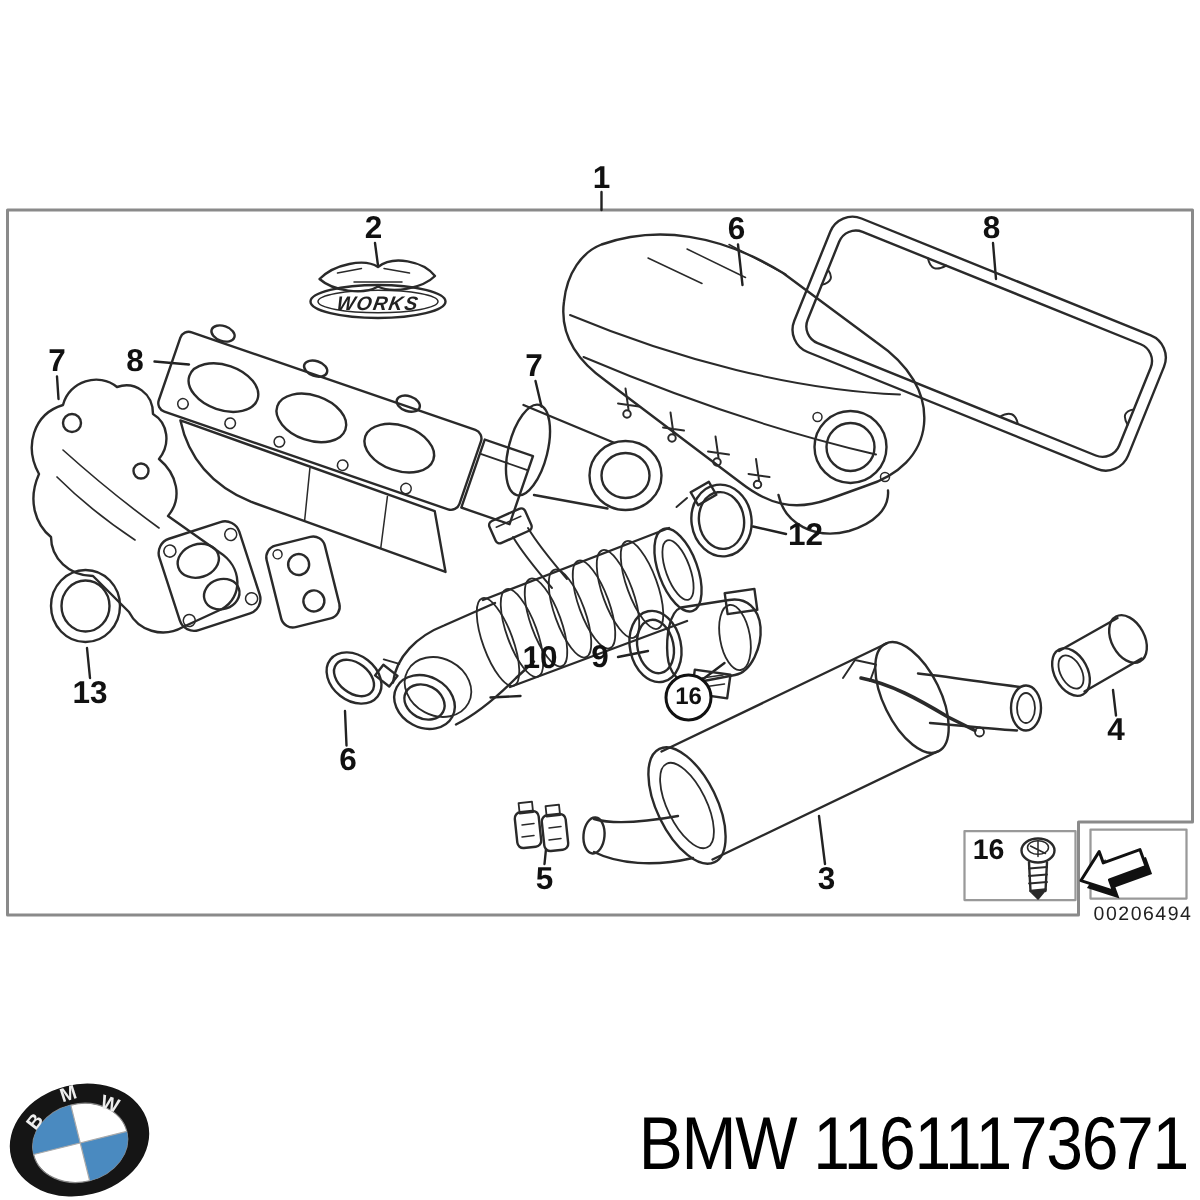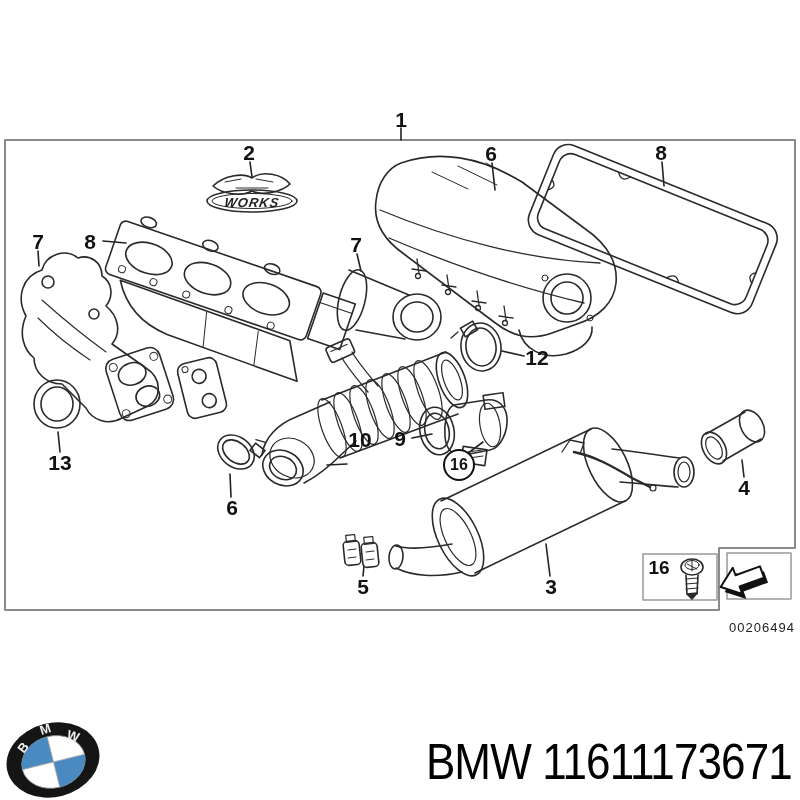--- a/index.html
+++ b/index.html
@@ -248,21 +248,21 @@
   <div class="co" style="left:400px;top:438px">9</div>
   <div class="co" style="left:360px;top:439px">10</div>
   <div class="co-circled" style="left:459px;top:465px">16</div>
   <div class="co" style="left:232px;top:507px">6</div>
   <div class="co" style="left:363px;top:586px">5</div>
   <div class="co" style="left:551px;top:586px">3</div>
   <div class="co" style="left:744px;top:487px">4</div>
 
   <div class="emblem-text" style="left:252px;top:202px">WORKS</div>
   <div class="co-inset" style="left:659px;top:567px">16</div>
-  <div class="stamp-number" style="left:762px;top:627px">00206494</div>
+  <div class="stamp-number" style="left:762px;top:609px">00206494</div>
 
   <div class="logo-wrap">
     <svg width="100" height="80" viewBox="0 0 100 80">
       <g transform="rotate(-14 50 40)">
         <ellipse cx="50" cy="40" rx="47" ry="37" fill="#151515"></ellipse>
         <ellipse cx="50" cy="42" rx="32" ry="26" fill="#ffffff" stroke="#888" stroke-width="0.8"></ellipse>
         <path d="M50,42 L18,42 A32,26 0 0 1 50,16 Z" fill="#4a8ac0"></path>
         <path d="M50,42 L82,42 A32,26 0 0 1 50,68 Z" fill="#4a8ac0"></path>
         <path d="M18,42 L82,42 M50,16 L50,68" stroke="#aaa" stroke-width="0.8" fill="none"></path>
         <text x="23" y="27" transform="rotate(-38 23 27)" fill="#eee" font-size="13" font-weight="bold" font-family="Liberation Sans, sans-serif">B</text>

